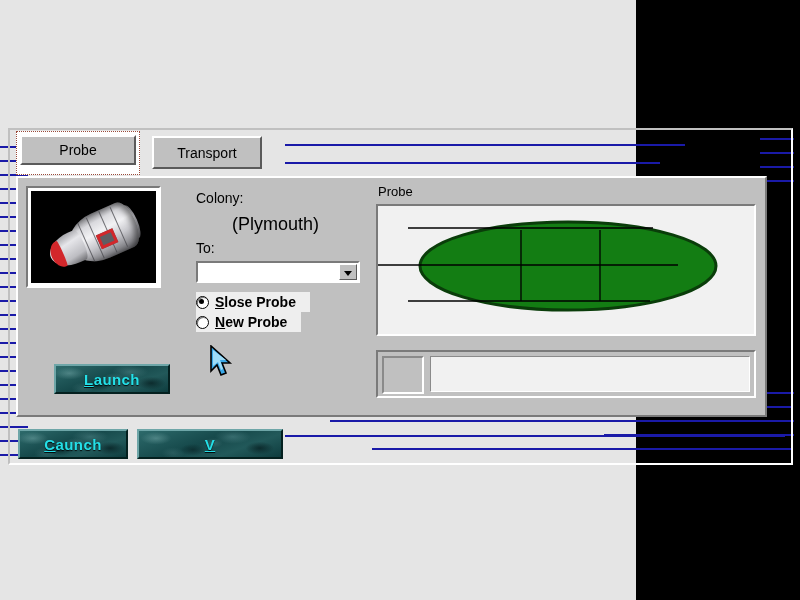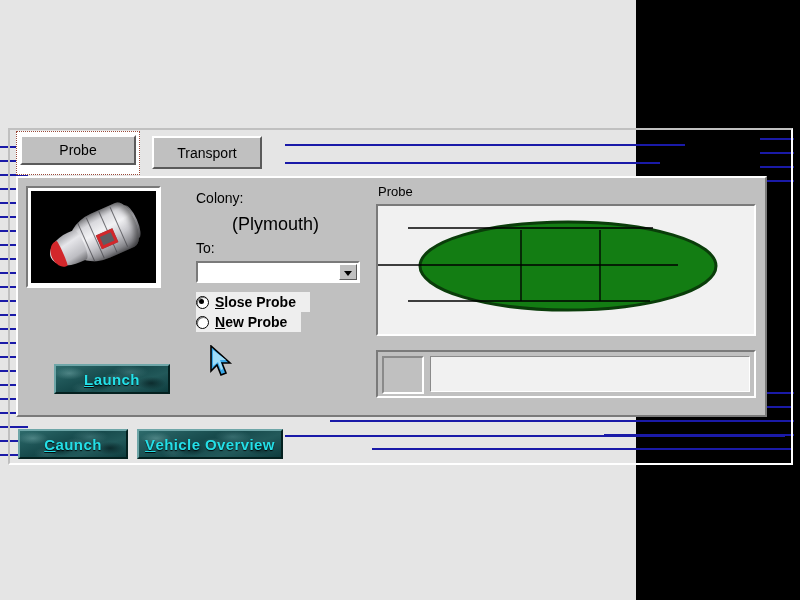--- a/index.html
+++ b/index.html
@@ -623,21 +623,20 @@
       </div>
     </div>
   </div>
 
   <div id="close-btn" class="stone-btn">
     <span class="accel">C</span>
       <span>aunch</span>
   </div>
   <div id="overview-btn" class="stone-btn">
     <span class="accel">V</span>
-      <span>ehicle Overview</span>
   </div>
 
   <div id="cursor">
     <svg width="26" height="32" viewBox="0 0 26 32">
       <polygon points="2,1 2,26 8,20 12,30 17,28 13,18 21,18" fill="#3aa8e8" stroke="#000000" stroke-width="1.6"></polygon>
       <polygon points="4,5 4,21 9,17 12,25 14,24 11,15 17,15" fill="#9fdcf7"></polygon>
     </svg>
   </div>
 
 </div>

